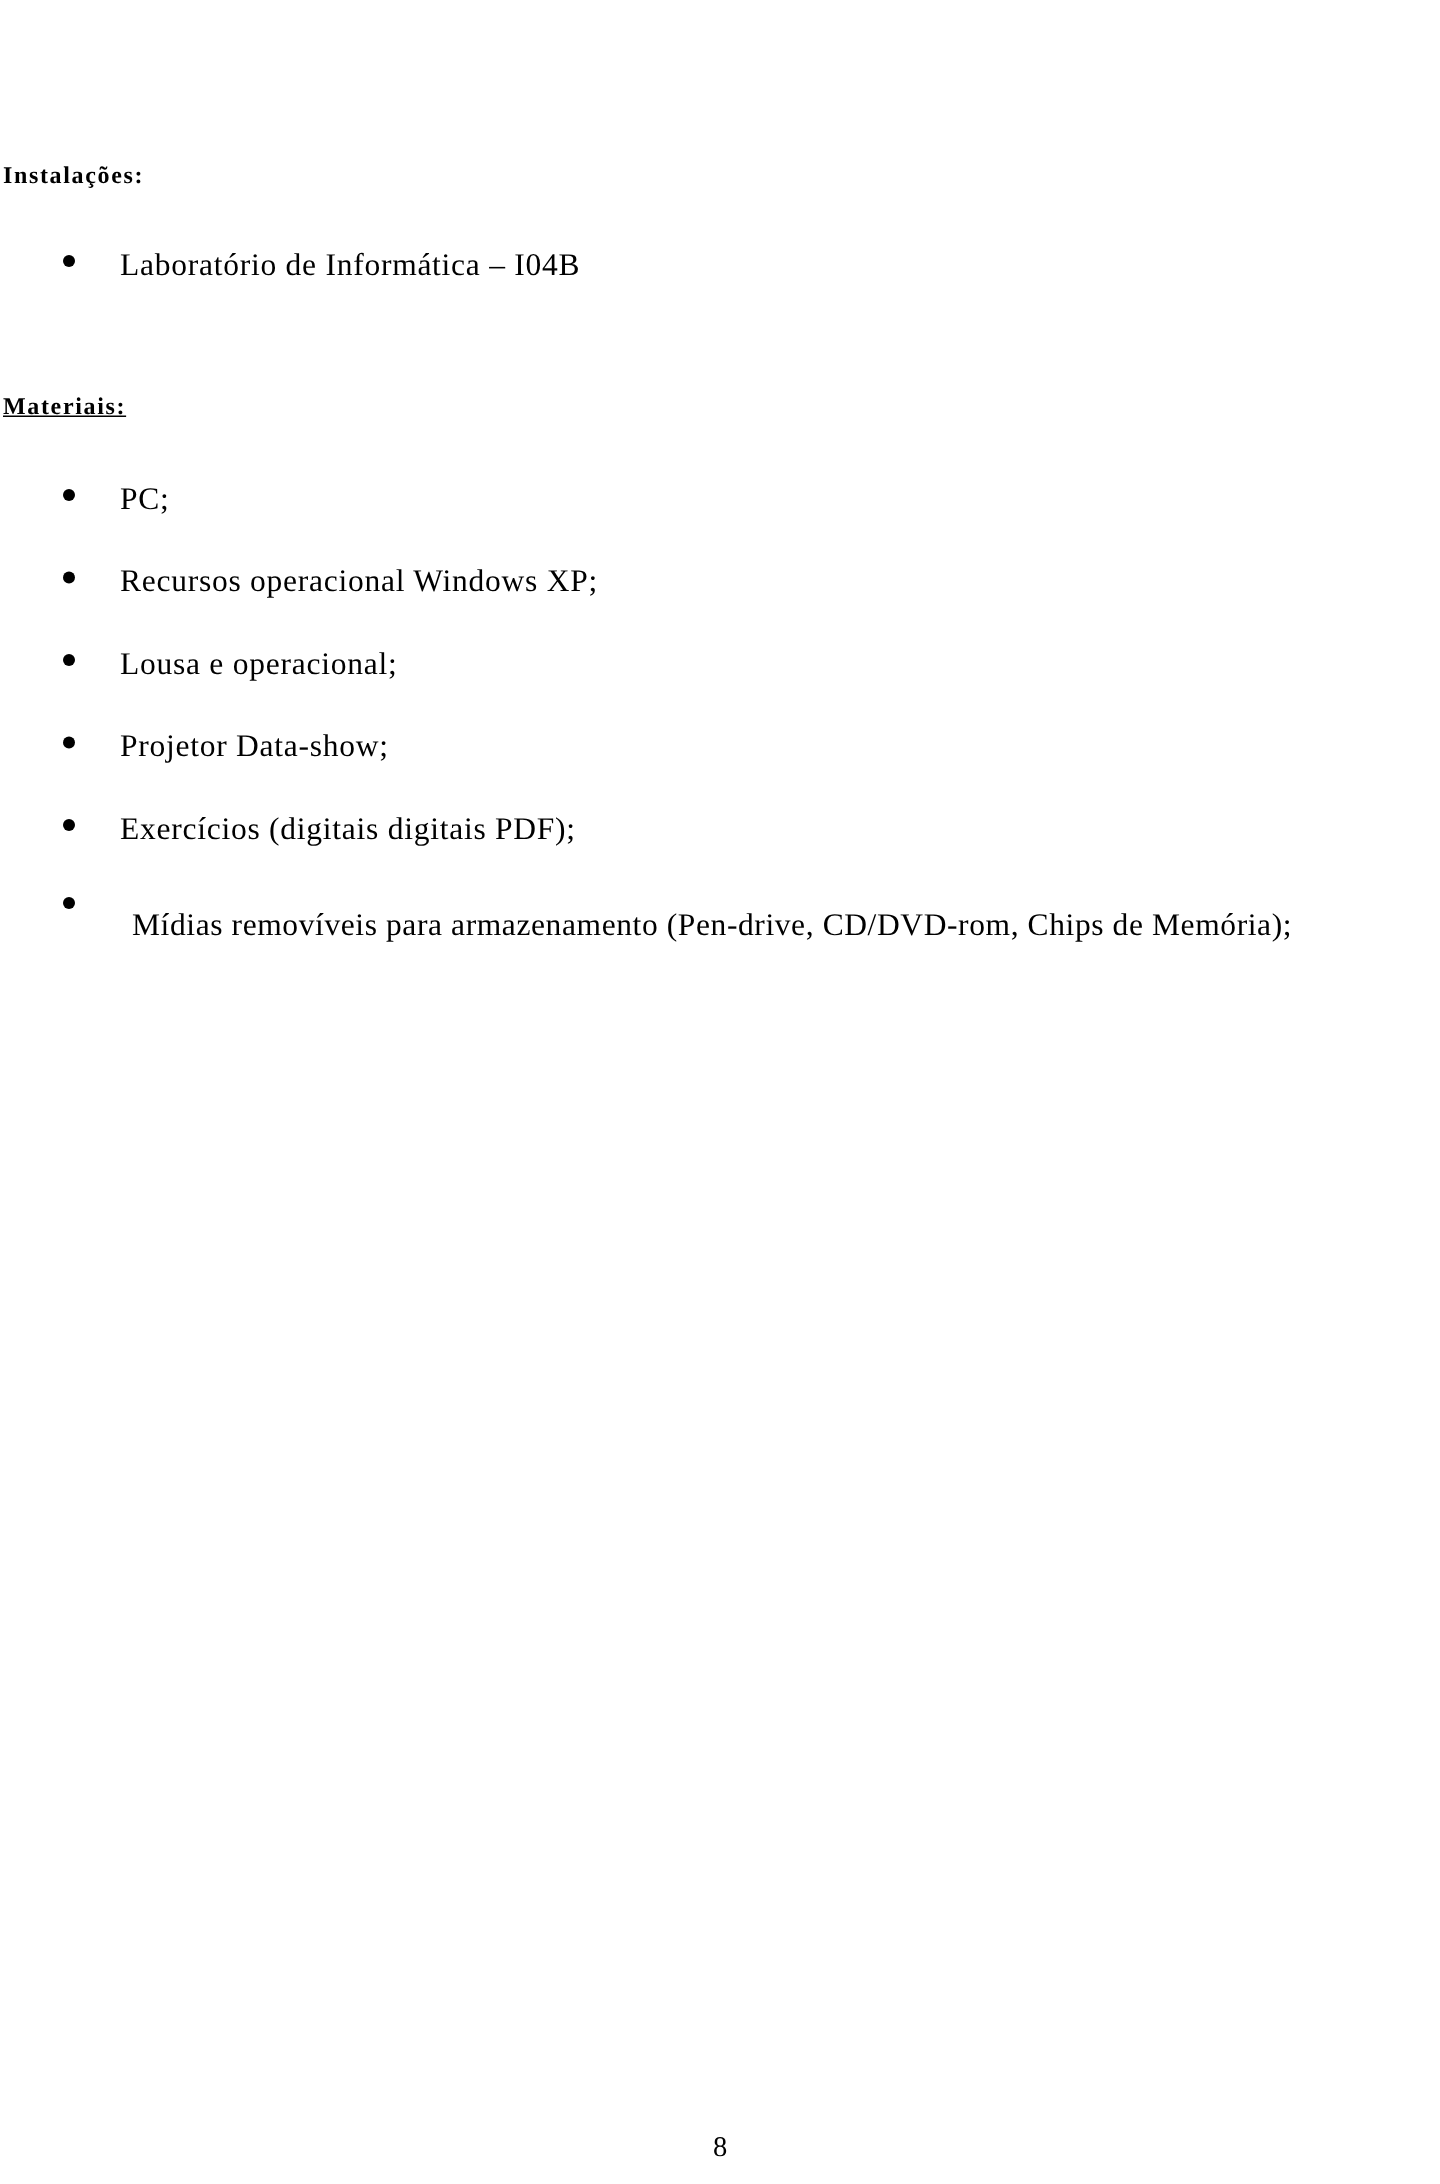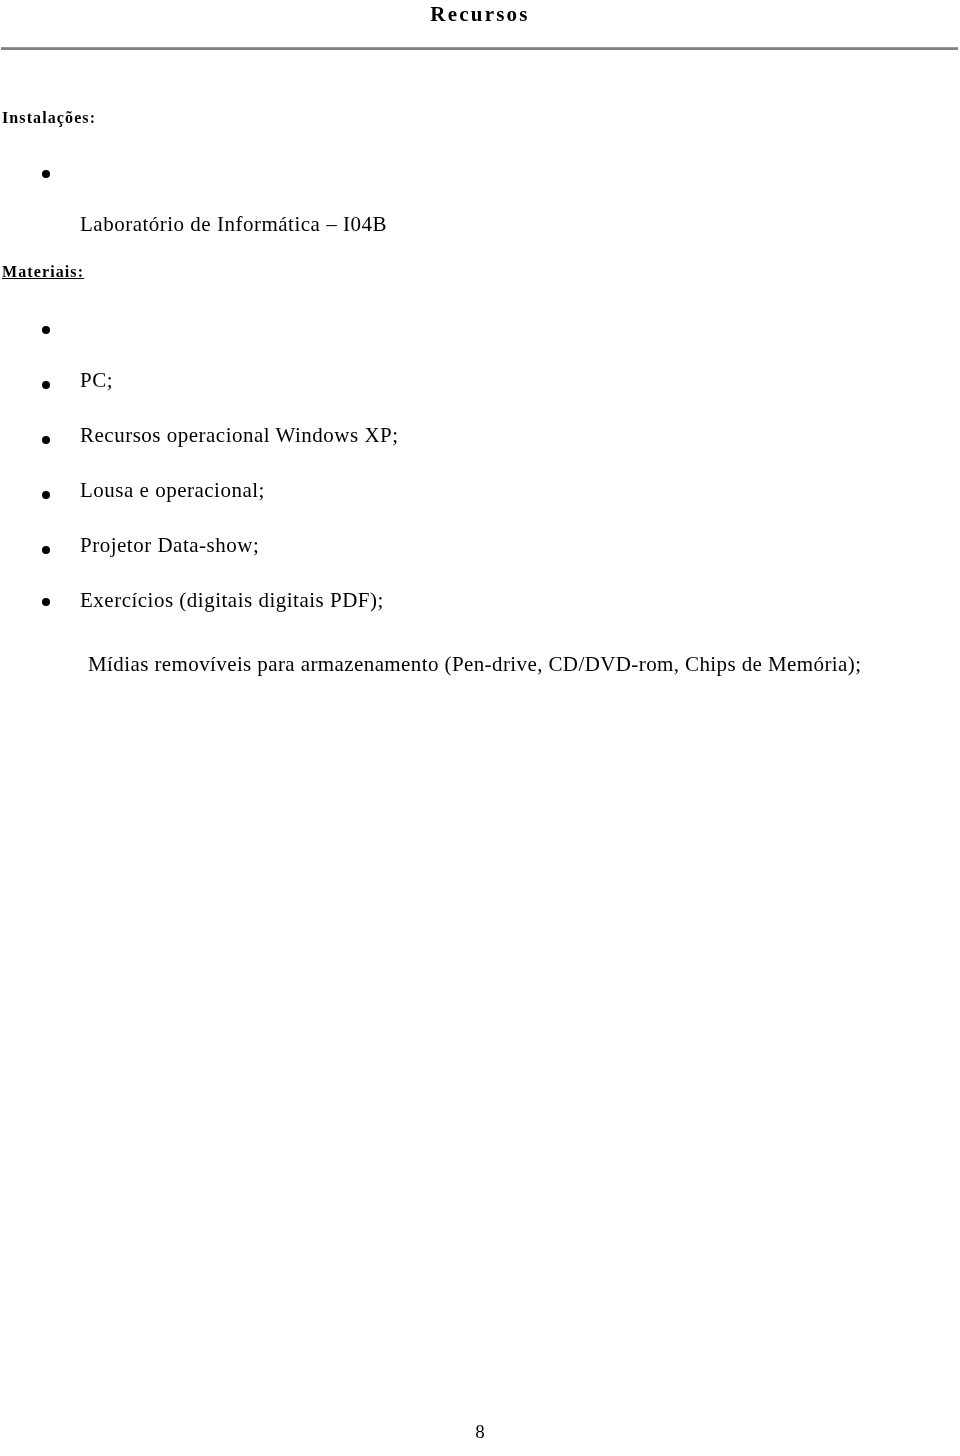--- a/index.html
+++ b/index.html
@@ -88,21 +88,20 @@
     background: #000000;
   }
   .bullet-text {
     position: absolute;
     left: 80px;
     top: 0;
     font-size: 21px;
     line-height: 30px;
     letter-spacing: 0.5px;
     white-space: nowrap;
-    margin-top: 48px;
   }
 
   
   .bullet-item.wrap .bullet-text {
     left: 88px;
     width: 878px;
     white-space: normal;
     text-align: justify;
     text-align-last: left;
     letter-spacing: 0.4px;
@@ -127,24 +126,20 @@
     text-align: center;
     font-size: 19px;
     line-height: 24px;
   }
 </style>
 </head>
 <body>
 
 <div class="page">
 
-  <div class="doc-header">
-    <div class="doc-title">Recursos</div>
-    <div class="header-rule"></div>
-  </div>
 
   <div class="content">
 
     <div class="section-heading h-instalacoes">Instalações:</div>
 
     <div class="bullet-item b-lab">
       <span class="bullet-mark"></span>
       <span class="bullet-text">Laboratório de Informática – I04B</span>
     </div>
 

